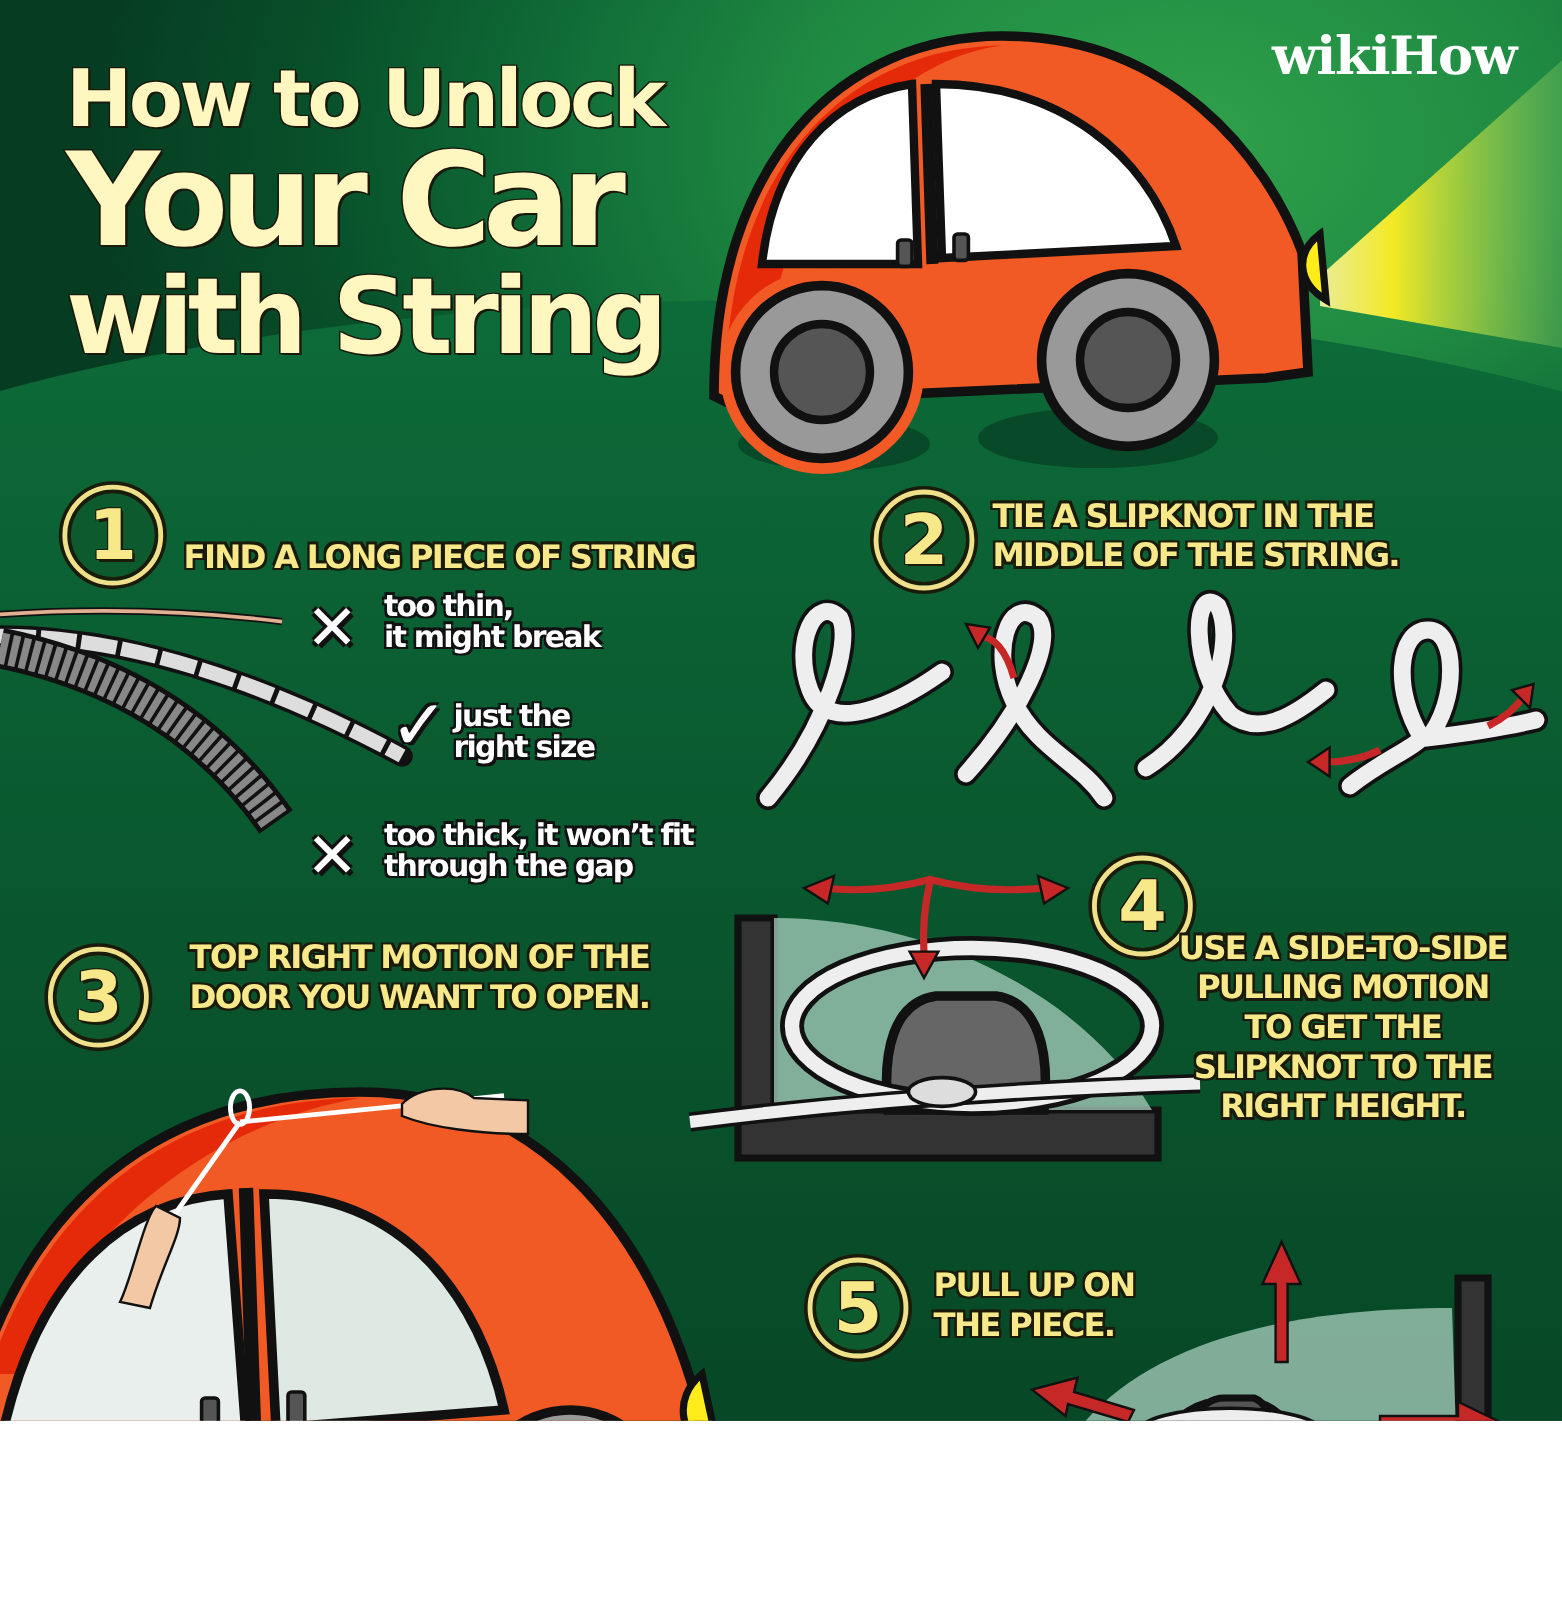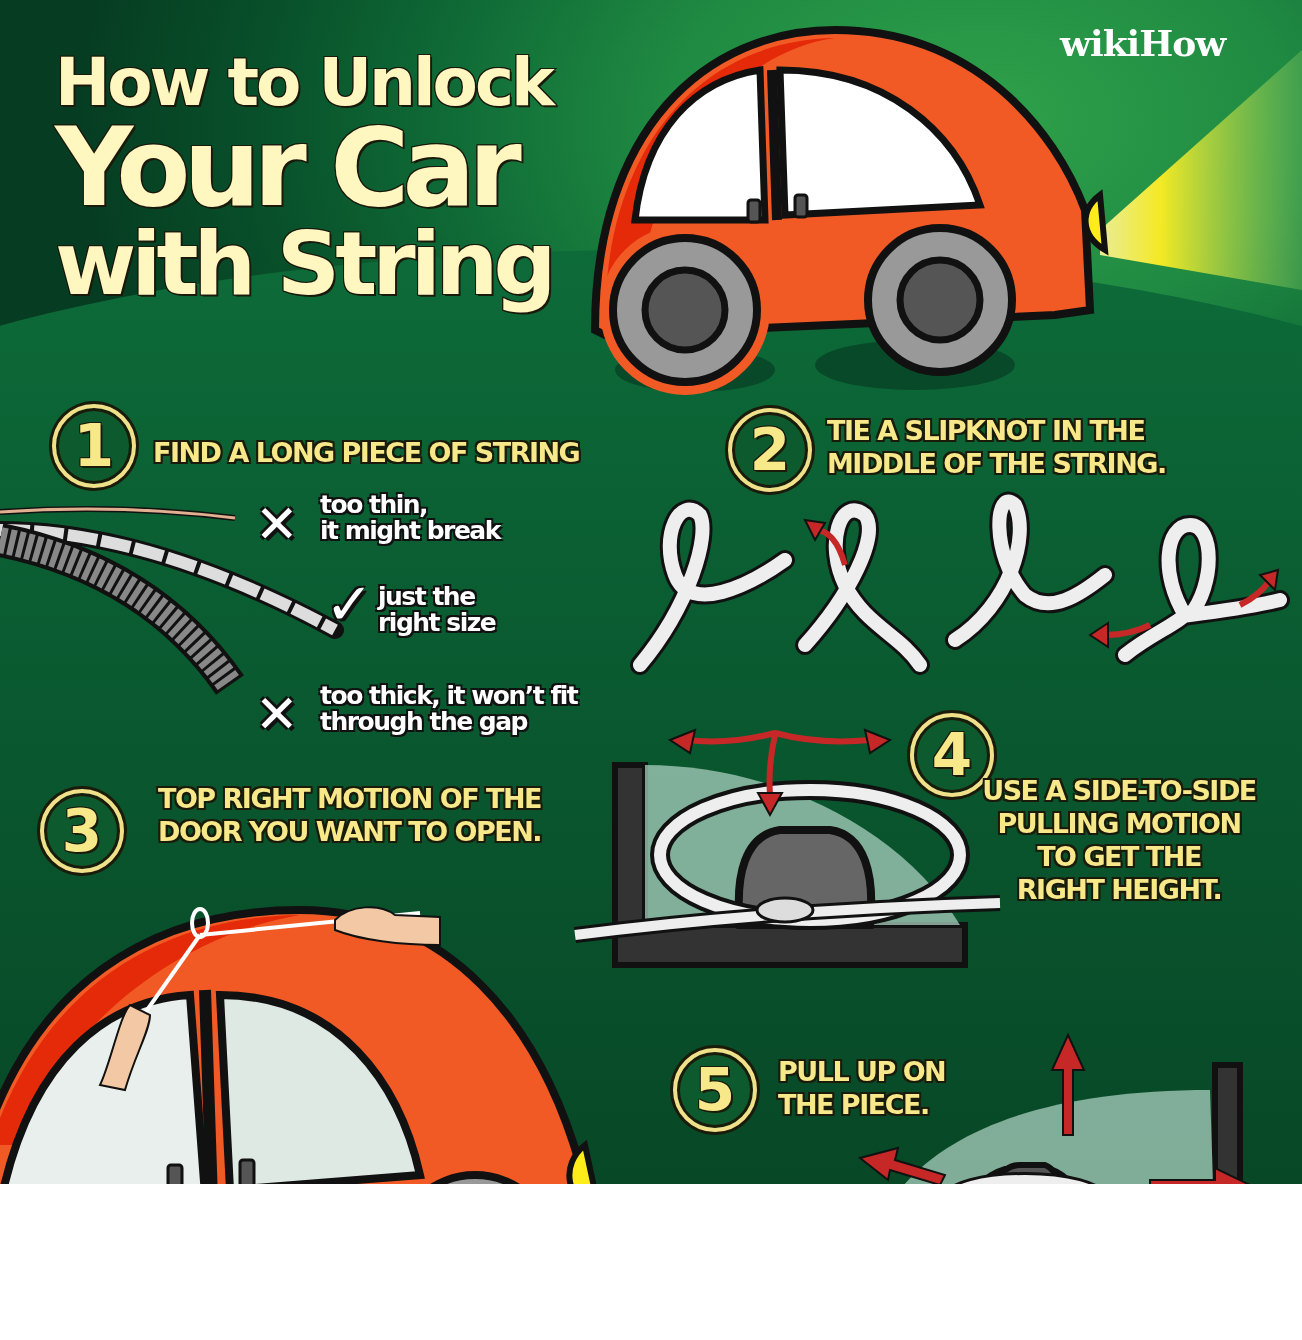--- a/index.html
+++ b/index.html
@@ -9,21 +9,21 @@
   .lower-bg{position:absolute;left:-300px;top:250px;width:1900px;height:1400px;border-radius:50% 50% 0 0/20% 20% 0 0;
     background:linear-gradient(180deg,#0d6b39 0%,#0a5a30 30%,#074626 70%,#053a20 100%);}
   .outline{color:#fff7c6;-webkit-text-stroke:2px #1a1a0a;paint-order:stroke fill;
     text-shadow:0 0 0 #000,2px 2px 0 #1a1a0a,-1px -1px 0 #1a1a0a,1px -1px 0 #1a1a0a,-1px 1px 0 #1a1a0a;}
   .title{position:absolute;left:55px;top:50px;font-family:"DejaVu Sans",sans-serif;font-weight:bold;line-height:1;letter-spacing:-4px;
     background:none;}
   .title .l1{display:block;font-size:66px;letter-spacing:-3px;}
   .title .l2{display:block;font-size:108px;letter-spacing:-7px;margin-top:-2px;}
   .title .l3{display:block;font-size:88px;letter-spacing:-5px;margin-top:-2px;}
   .title span{color:#fff6c0;}
-  .brand{position:absolute;left:1060px;top:22px;font-family:"DejaVu Serif",serif;font-weight:bold;font-size:36px;color:#fff;letter-spacing:-1px;}
+  .brand{position:absolute;left:1060px;top:22px;font-family:"DejaVu Serif",serif;font-weight:bold;font-size:44px;color:#fff;letter-spacing:-1px;}
   .badge{position:absolute;width:76px;height:76px;border-radius:50%;border:4px solid #f0e08a;box-shadow:0 0 0 3px #1b1b0a,inset 0 0 0 3px #1b1b0a;background:#0d5a2e;
     display:flex;align-items:center;justify-content:center;font-family:"DejaVu Sans",sans-serif;font-weight:bold;font-size:58px;color:#f7e98a;
     text-shadow:2px 2px 0 #1b1b0a,-1px -1px 0 #1b1b0a,1px -1px 0 #1b1b0a,-1px 1px 0 #1b1b0a;}
   .step-text{position:absolute;font-family:"DejaVu Sans",sans-serif;font-weight:bold;font-size:27px;line-height:33px;color:#f7e98a;letter-spacing:-1.5px;
     text-shadow:2px 2px 0 #1b1b0a,-2px -2px 0 #1b1b0a,2px -2px 0 #1b1b0a,-2px 2px 0 #1b1b0a,0 2px 0 #1b1b0a,2px 0 0 #1b1b0a;}
   .note{position:absolute;font-family:"DejaVu Sans",sans-serif;font-weight:bold;font-size:25px;line-height:26px;color:#fff;letter-spacing:-1.5px;
     text-shadow:2px 2px 0 #111,-2px -2px 0 #111,2px -2px 0 #111,-2px 2px 0 #111;}
   .mark{position:absolute;font-family:"DejaVu Sans",sans-serif;font-weight:bold;color:#fff;
     text-shadow:3px 3px 0 #111,-2px -2px 0 #111,2px -2px 0 #111,-2px 2px 0 #111;}
   svg{position:absolute;overflow:visible;}
@@ -65,21 +65,21 @@
     <rect x="210" y="185" width="12" height="22" rx="3" fill="#555" stroke="#111" stroke-width="3"></rect>
     <circle cx="100" cy="300" r="85" fill="#f15a24"></circle>
     <circle cx="100" cy="300" r="72" fill="#999" stroke="#111" stroke-width="8"></circle>
     <circle cx="100" cy="300" r="40" fill="#555" stroke="#111" stroke-width="7"></circle>
     <circle cx="355" cy="290" r="72" fill="#999" stroke="#111" stroke-width="8"></circle>
     <circle cx="355" cy="290" r="40" fill="#555" stroke="#111" stroke-width="7"></circle>
     <path d="M515 185 C 495 200, 495 225, 520 240 Z" fill="#ffec1a" stroke="#111" stroke-width="6"></path>
   </svg>
 
   <div class="badge" style="left:52px;top:404px;">1</div>
-  <div class="step-text" style="left:153px;top:436px;">
+  <div class="step-text" style="left:153px;top:448px;">
     <div>FIND A LONG PIECE OF STRING</div>
   </div>
 
   <svg style="left:0;top:490px;width:340px;height:200px;" viewBox="0 0 340 200">
     <path d="M0 22 Q 120 14 235 28" fill="none" stroke="#111" stroke-width="6"></path>
     <path d="M0 22 Q 120 14 235 28" fill="none" stroke="#e0b090" stroke-width="3"></path>
     <path d="M0 40 Q 150 40 335 140" fill="none" stroke="#111" stroke-width="18" stroke-linecap="round"></path>
     <path d="M0 40 Q 150 40 335 140" fill="none" stroke="#ddd" stroke-width="12" stroke-dasharray="30 4"></path>
     <path d="M0 50 Q 150 80 230 195" fill="none" stroke="#111" stroke-width="34" stroke-linecap="butt"></path>
     <path d="M0 50 Q 150 80 230 195" fill="none" stroke="#888" stroke-width="26" stroke-dasharray="6 3"></path>
@@ -172,20 +172,21 @@
     <polygon points="100,15 125,5 120,28" fill="#c62828" stroke="#111" stroke-width="2"></polygon>
     <polygon points="320,15 295,5 300,28" fill="#c62828" stroke="#111" stroke-width="2"></polygon>
     <polygon points="200,90 188,68 212,68" fill="#c62828" stroke="#111" stroke-width="2"></polygon>
   </svg>
 
   <div class="badge" style="left:910px;top:713px;">4</div>
   <div class="step-text" style="left:960px;top:774px;width:318px;text-align:center;">
     <div>USE A SIDE-TO-SIDE</div>
     <div>PULLING MOTION</div>
     <div>TO GET THE</div>
+    <div>SLIPKNOT TO THE</div>
     <div>RIGHT HEIGHT.</div>
   </div>
 
   <div class="badge" style="left:673px;top:1048px;">5</div>
   <div class="step-text" style="left:778px;top:1055px;">
     <div>PULL UP ON</div>
     <div>THE PIECE.</div>
   </div>
 
   <svg style="left:820px;top:1030px;width:482px;height:270px;" viewBox="0 0 482 270">

